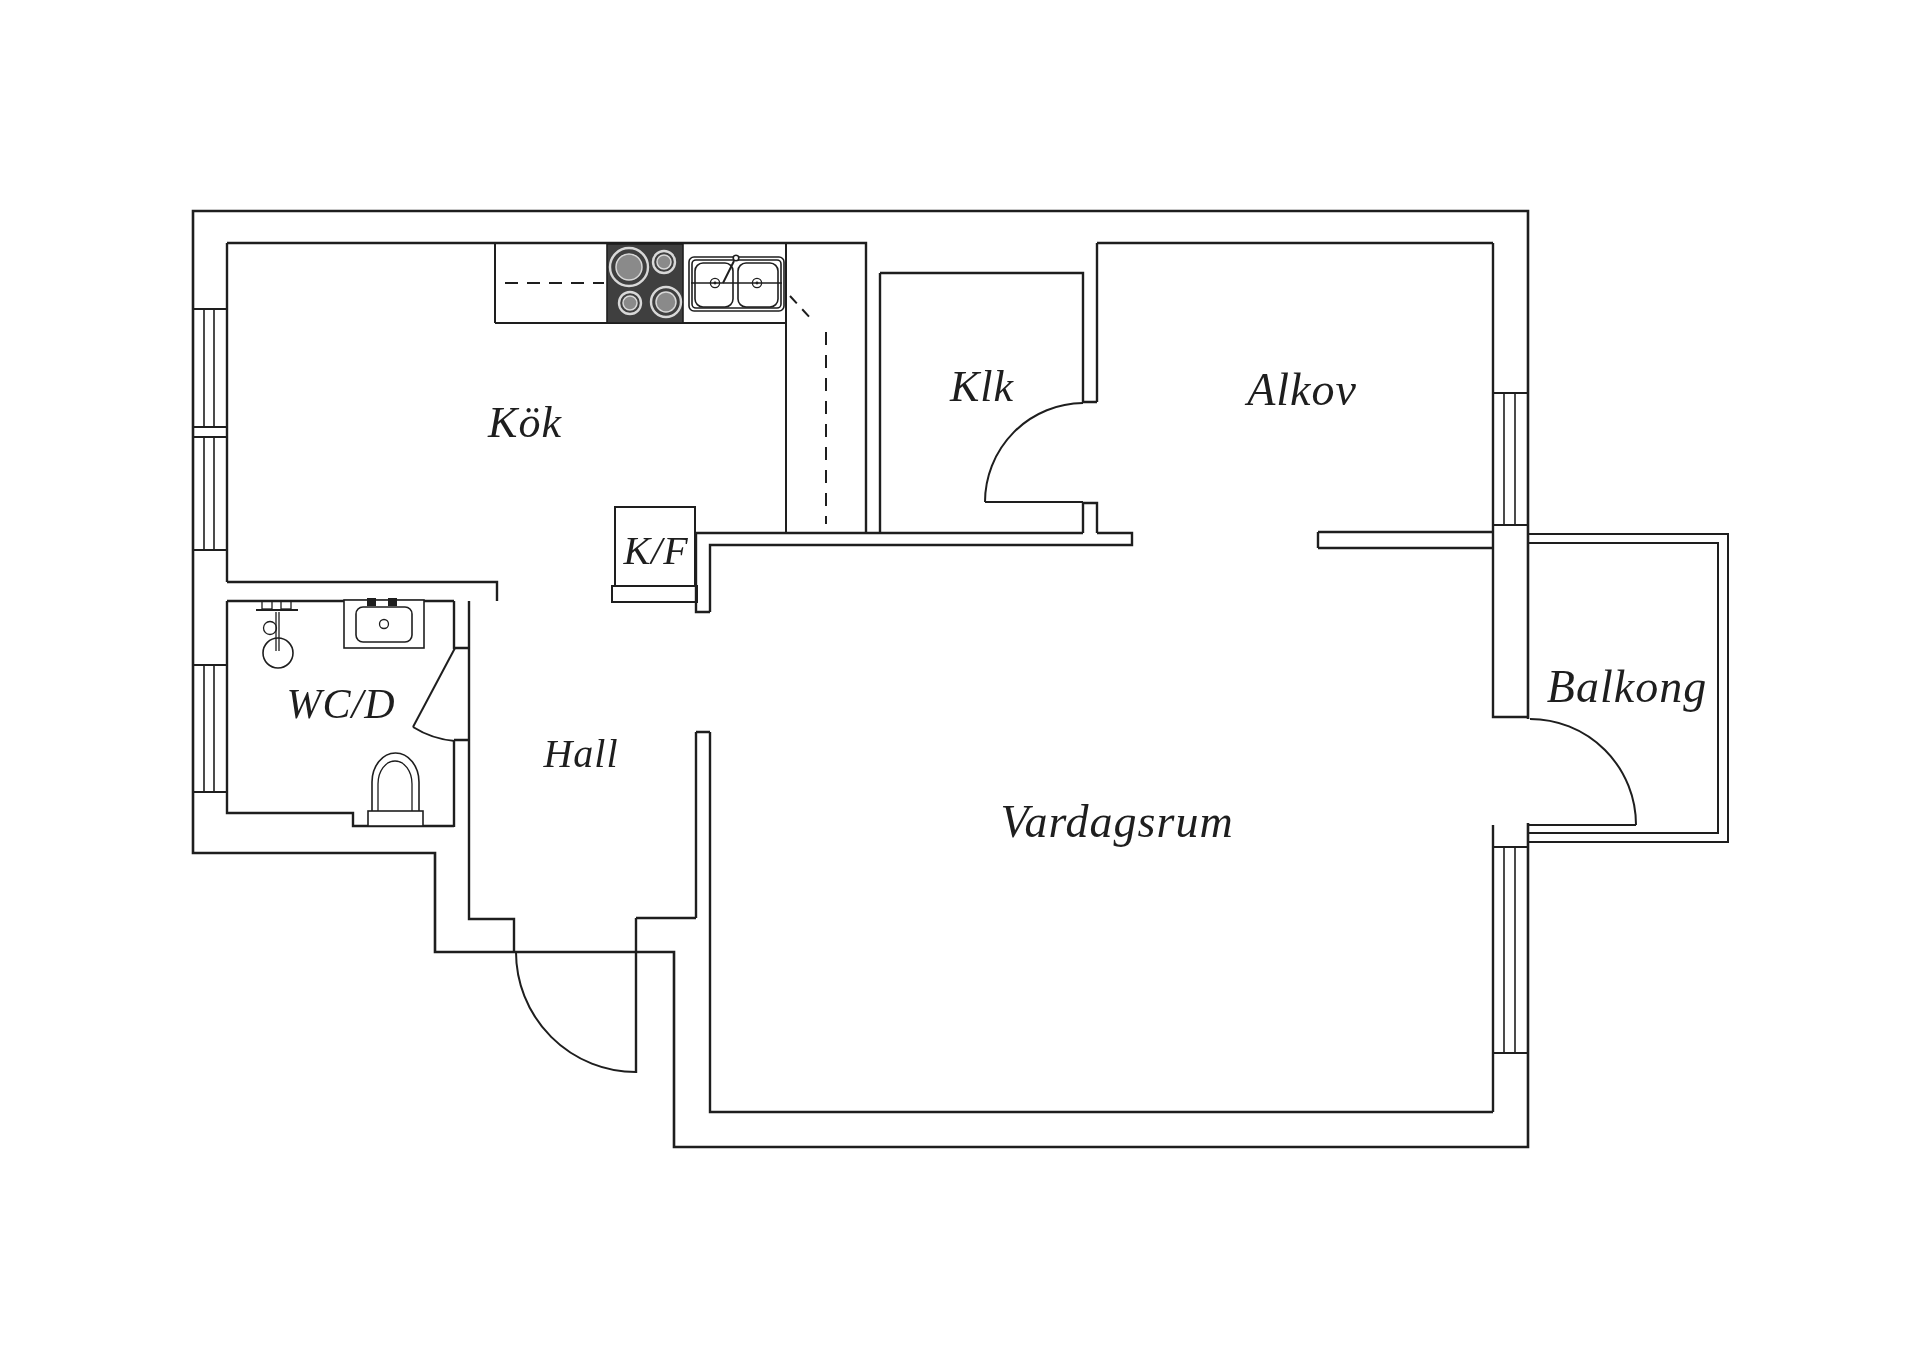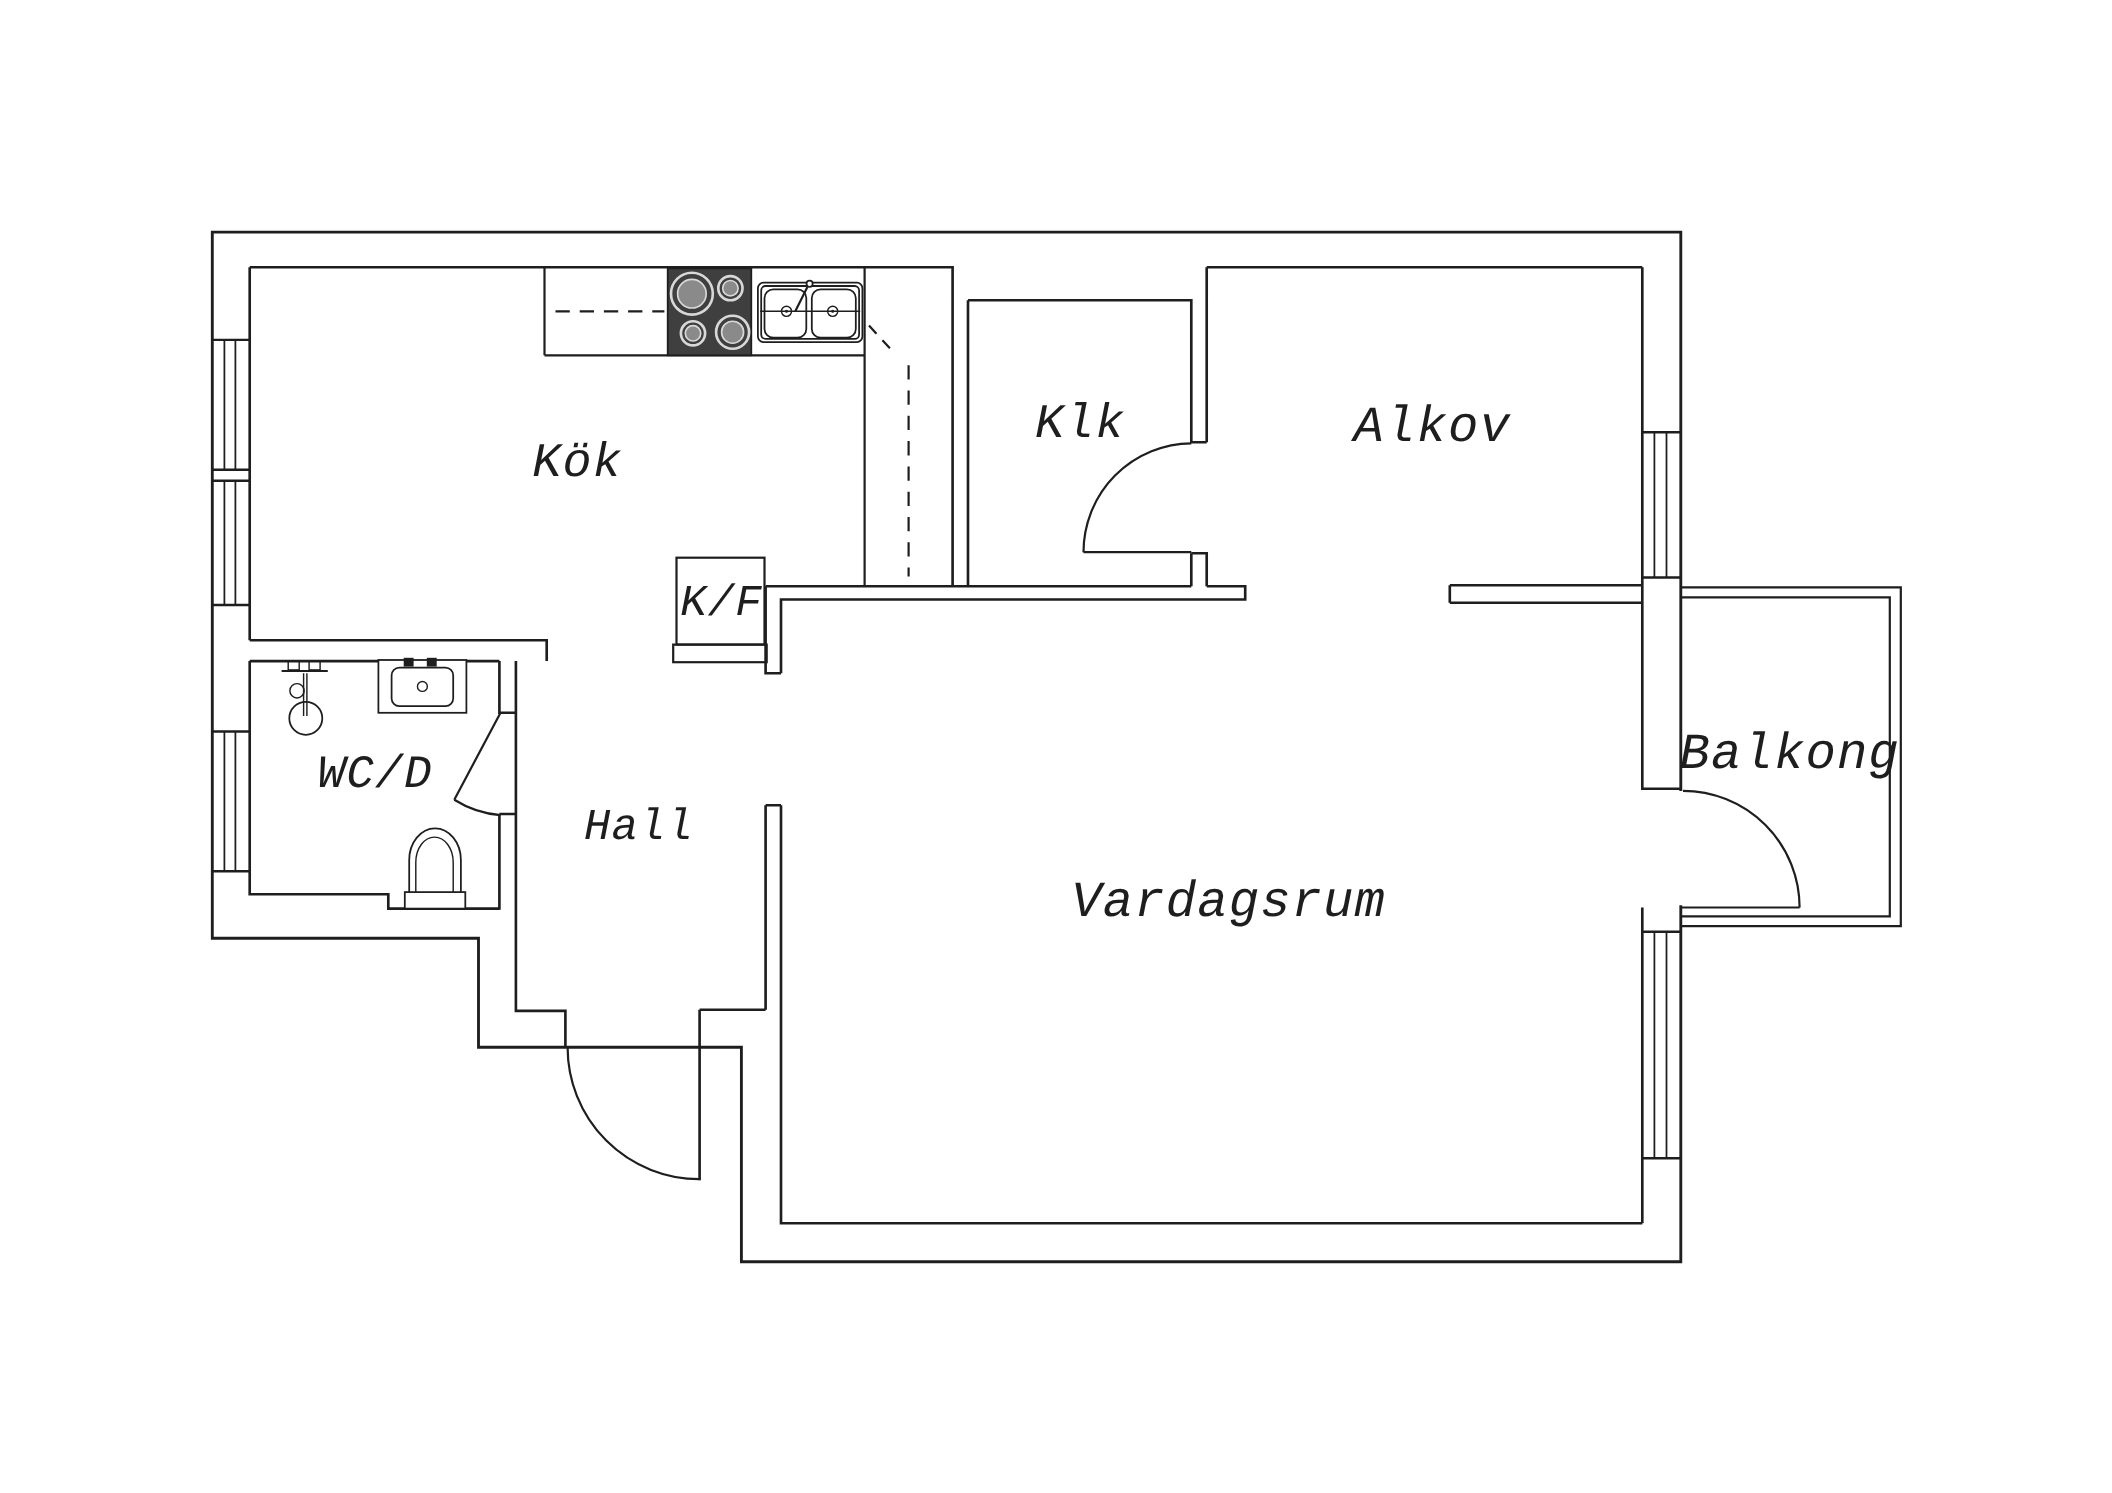--- a/index.html
+++ b/index.html
@@ -1,19 +1,19 @@
 <!DOCTYPE html>
 <html style="--background: #ffffff; --line: #1e1e1e; --text: #1e1e1e; --stove_fill: #3f3f3f; --burner_ring: #d8d8d8; --burner_inner: #8a8a8a;"><head>
 <meta charset="utf-8">
 <style>
   html,body{margin:0;padding:0;background:#fff;}
   .stage{
     position:relative;width:1920px;height:1252px;
     background:var(--background,#ffffff);
-    font-family:Liberation Mono, monospace;
+    font-family:Liberation Serif, serif;
     overflow:hidden;
     text-align:center;
   }
   svg{display:block;color:var(--line,#1e1e1e);}
   .wall-outer{stroke:var(--line,#1e1e1e);stroke-width:2.6;fill:none;}
   .wall-inner{stroke:var(--line,#1e1e1e);stroke-width:2.4;fill:none;}
   .win-cap{stroke:var(--line,#1e1e1e);stroke-width:2.2;fill:none;}
   .win-glass{stroke:var(--line,#1e1e1e);stroke-width:1.6;fill:none;}
   .thin{stroke:var(--line,#1e1e1e);stroke-width:1.6;fill:none;}
   .thin2{stroke:var(--line,#1e1e1e);stroke-width:1.3;fill:none;}

